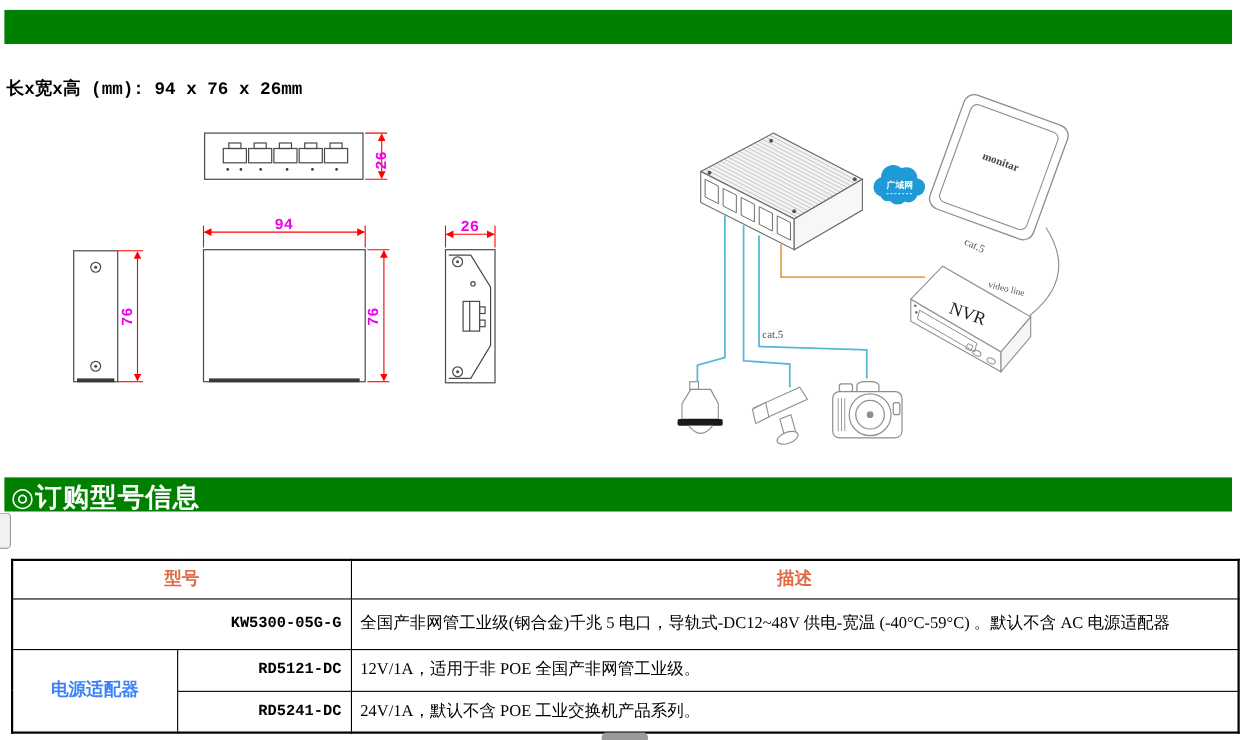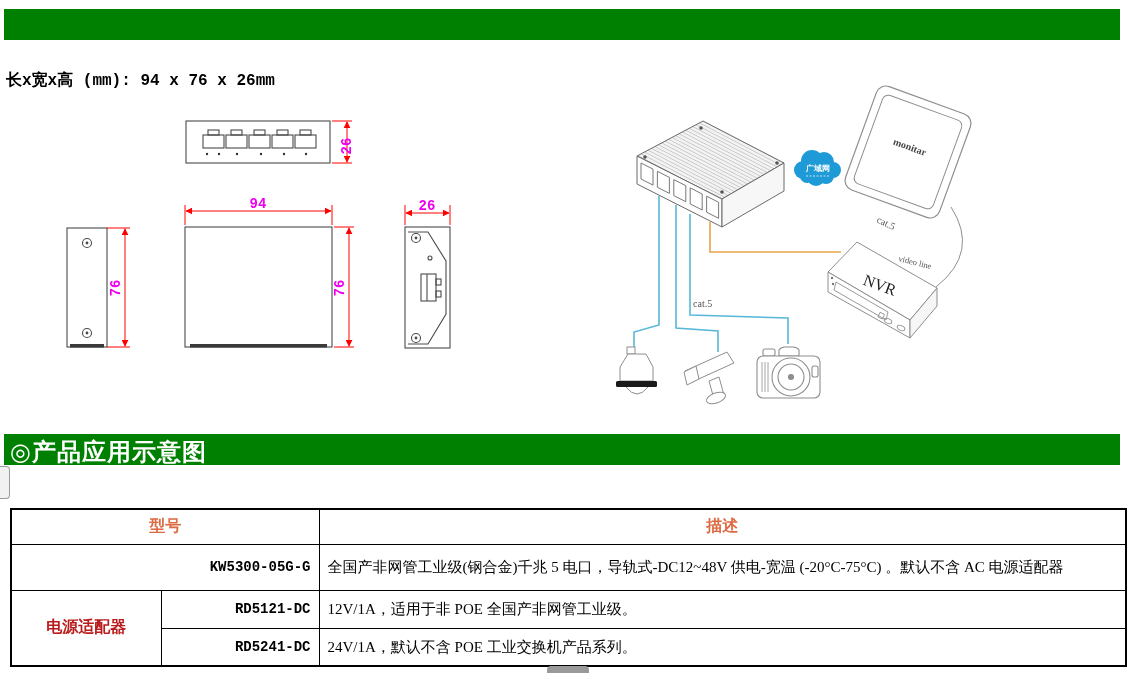--- a/index.html
+++ b/index.html
@@ -32,21 +32,21 @@
   .ucable{fill:none;stroke:#e8a44c;stroke-width:1.6;}
   
   #ordertable{
     position:absolute;left:10px;top:508px;width:1117px;
     border-collapse:collapse;table-layout:fixed;font-size:15px;
   }
   #ordertable td{border:1px solid #000;padding:2px 8px;vertical-align:middle;}
   #ordertable{border:2px solid #000;padding-left:40px;}
   .hdr{color:#dd6a42;font-weight:bold;text-align:center;font-size:16px;}
   .model{font-weight:bold;text-align:right;font-family:"Liberation Mono","DejaVu Sans Mono",monospace;font-size:14px;}
-  .cat{color:#b91c1c;font-weight:bold;text-align:center;font-size:16px;}
+  .cat{color:#3b82f6;font-weight:bold;text-align:center;font-size:16px;}
   .desc{font-size:15px;line-height:1.35;}
   
   #leftchip{
     position:absolute;left:0;top:466px;width:9px;height:31px;
     background:#f1f1f1;border:1px solid #9a9a9a;border-left:none;
     border-radius:0 4px 4px 0;
   }
   #bottomchip{
     position:absolute;left:547px;top:666px;width:42px;height:7px;
     background:#9a9a9a;border-radius:4px 4px 0 0;
@@ -230,39 +230,39 @@
       <line x1="768" y1="362" x2="768" y2="392" stroke-width="0.8"></line>
       <circle cx="791" cy="377" r="19"></circle>
       <circle cx="791" cy="377" r="13"></circle>
       <circle cx="791" cy="377" r="2.5" fill="#8e8e8e"></circle>
       <rect x="812" y="366" width="6" height="11" rx="2"></rect>
     </g>
   </g>
 </svg>
 
 <div class="greenbar" id="bar2">
-  <span class="t t1">◎产品应用示意图</span>
+  <span class="t t1">◎订购型号信息</span>
 </div>
 
 <div id="leftchip"></div>
 
 <table id="ordertable">
   <colgroup>
       <col style="width:150px">
       <col style="width:158px">
       <col>
     </colgroup>
   <tbody>
       <tr style="height:35px">
     <td colspan="2" class="hdr">型号</td>
     <td class="hdr">描述</td>
   </tr>
   <tr style="height:46px">
     <td colspan="2" class="model">KW5300-05G-G</td>
-    <td class="desc">全国产非网管工业级(钢合金)千兆 5 电口，导轨式-DC12~48V 供电-宽温 (-20°C-75°C) 。默认不含 AC 电源适配器</td>
+    <td class="desc">全国产非网管工业级(钢合金)千兆 5 电口，导轨式-DC12~48V 供电-宽温 (-40°C-59°C) 。默认不含 AC 电源适配器</td>
   </tr>
   <tr style="height:38px">
     <td rowspan="2" class="cat">电源适配器</td>
     <td class="model">RD5121-DC</td>
     <td class="desc">12V/1A，适用于非 POE 全国产非网管工业级。</td>
   </tr>
   <tr style="height:38px">
     <td class="model">RD5241-DC</td>
     <td class="desc">24V/1A，默认不含 POE 工业交换机产品系列。</td>
   </tr>

